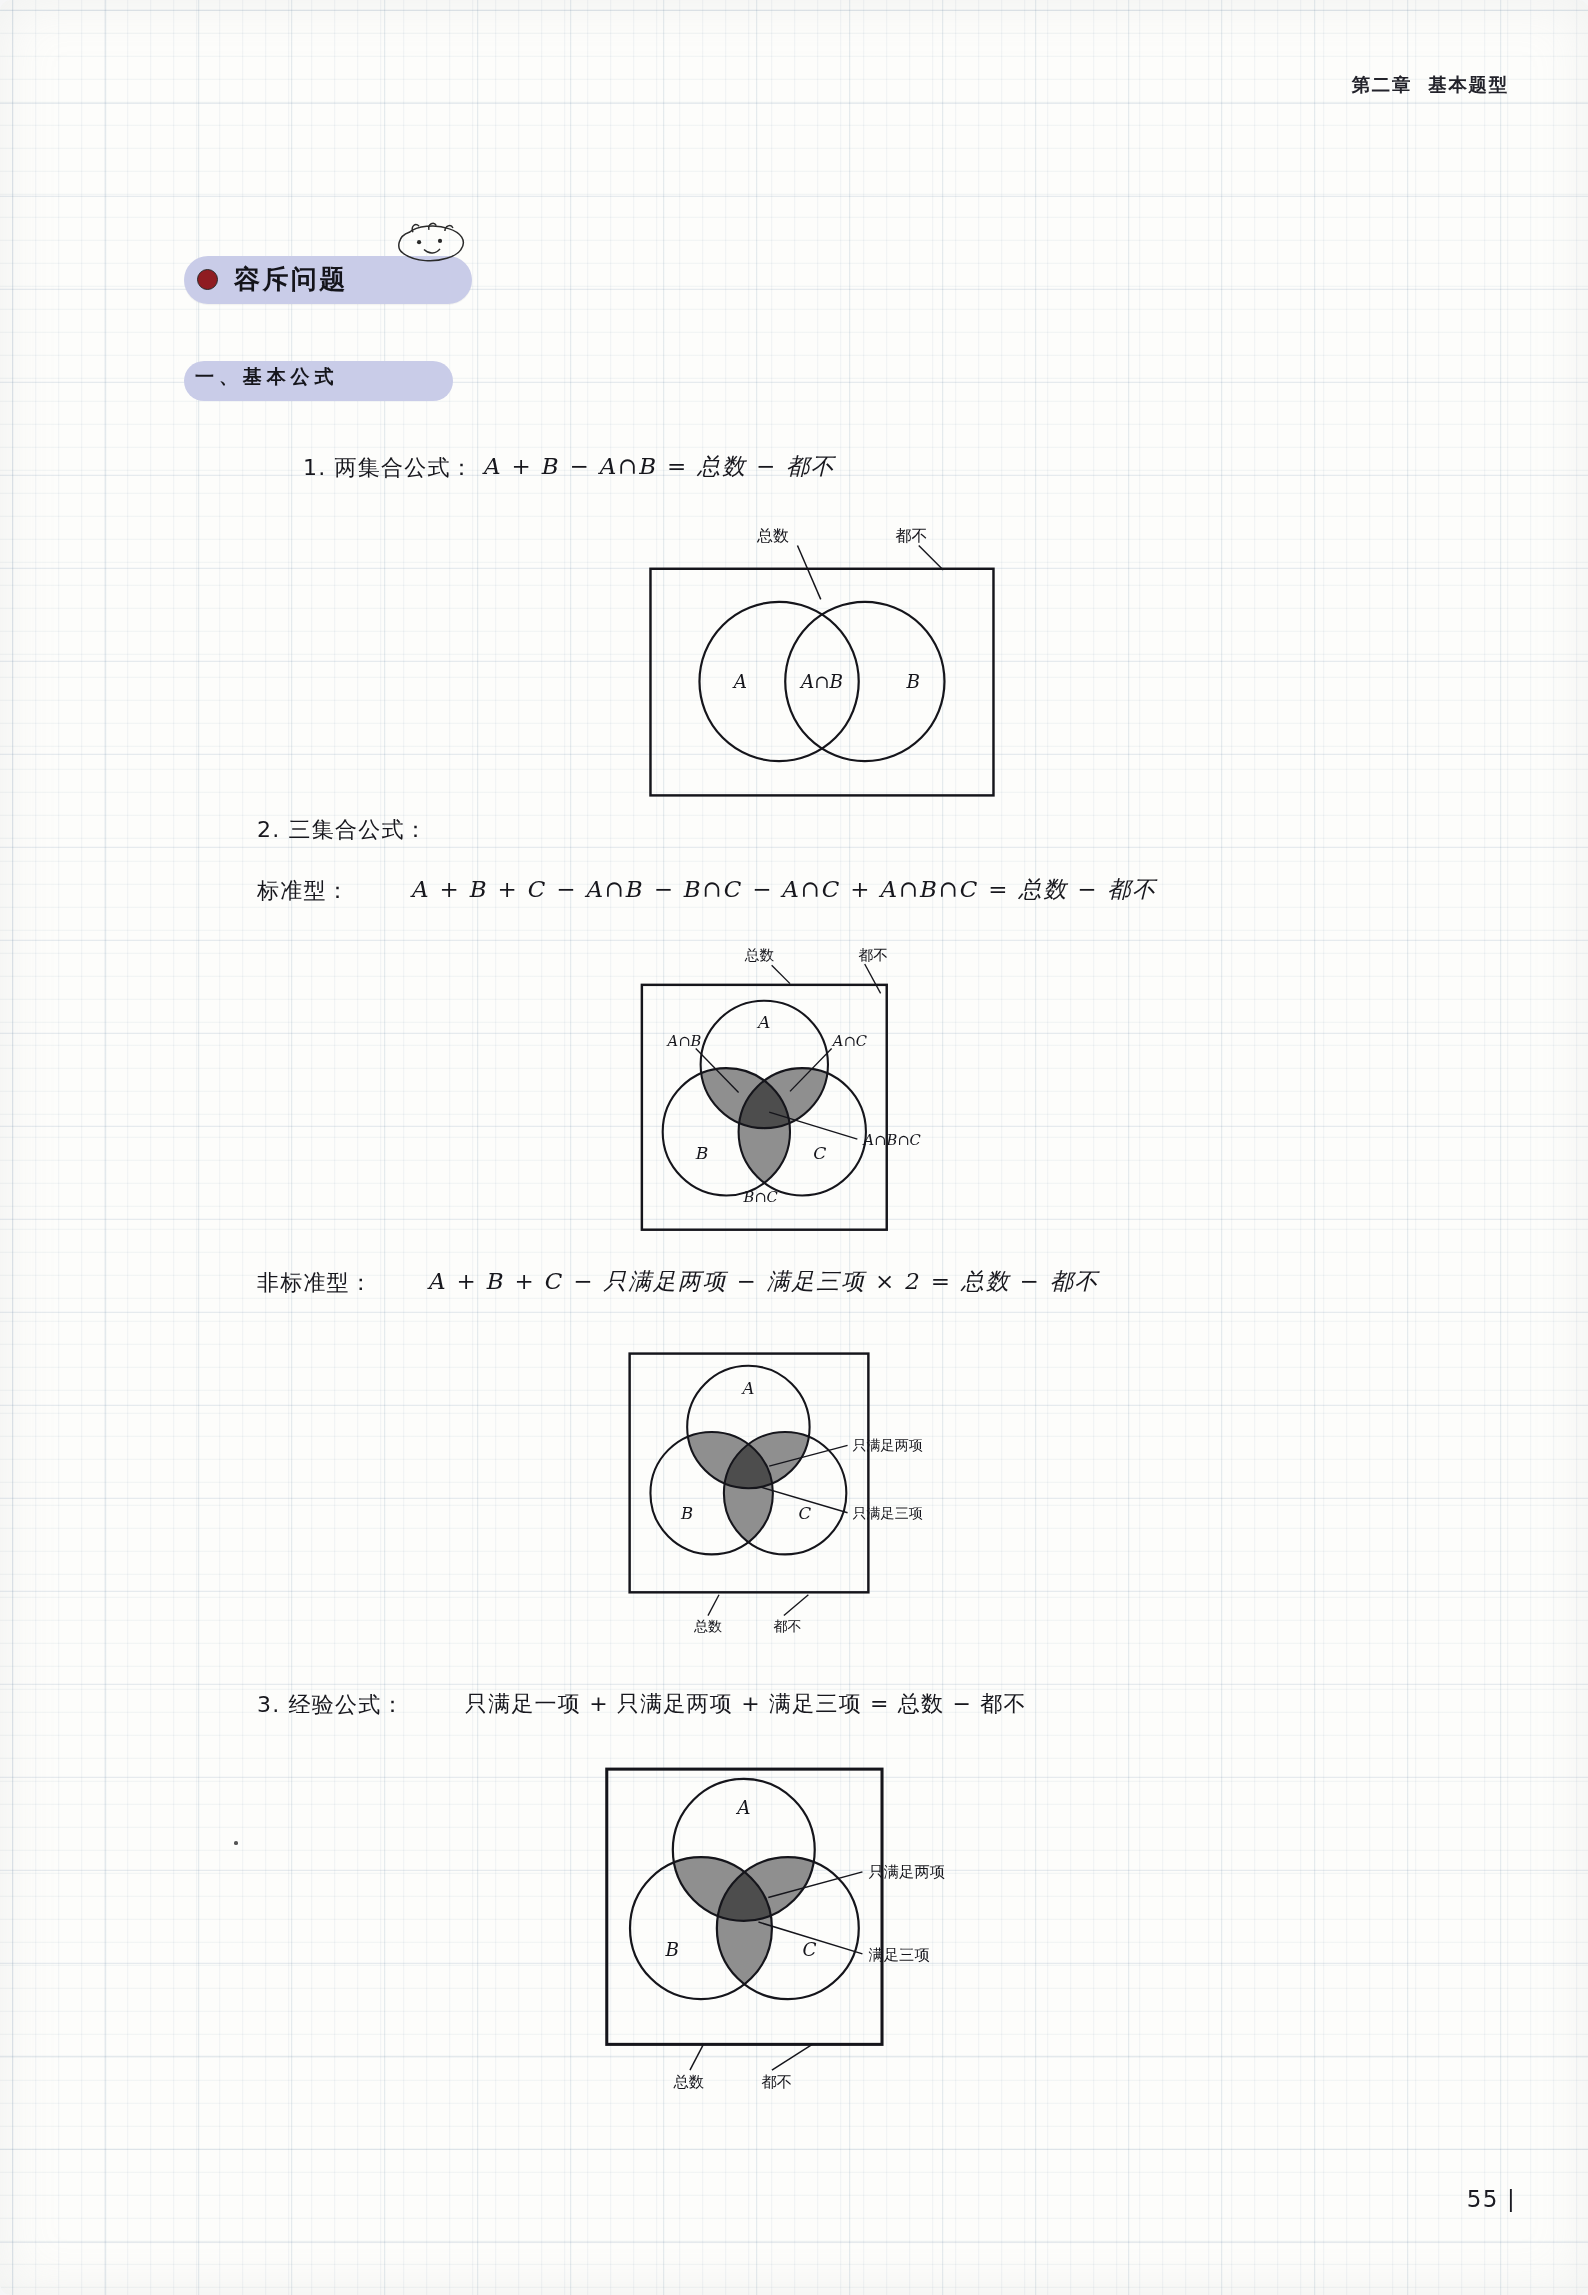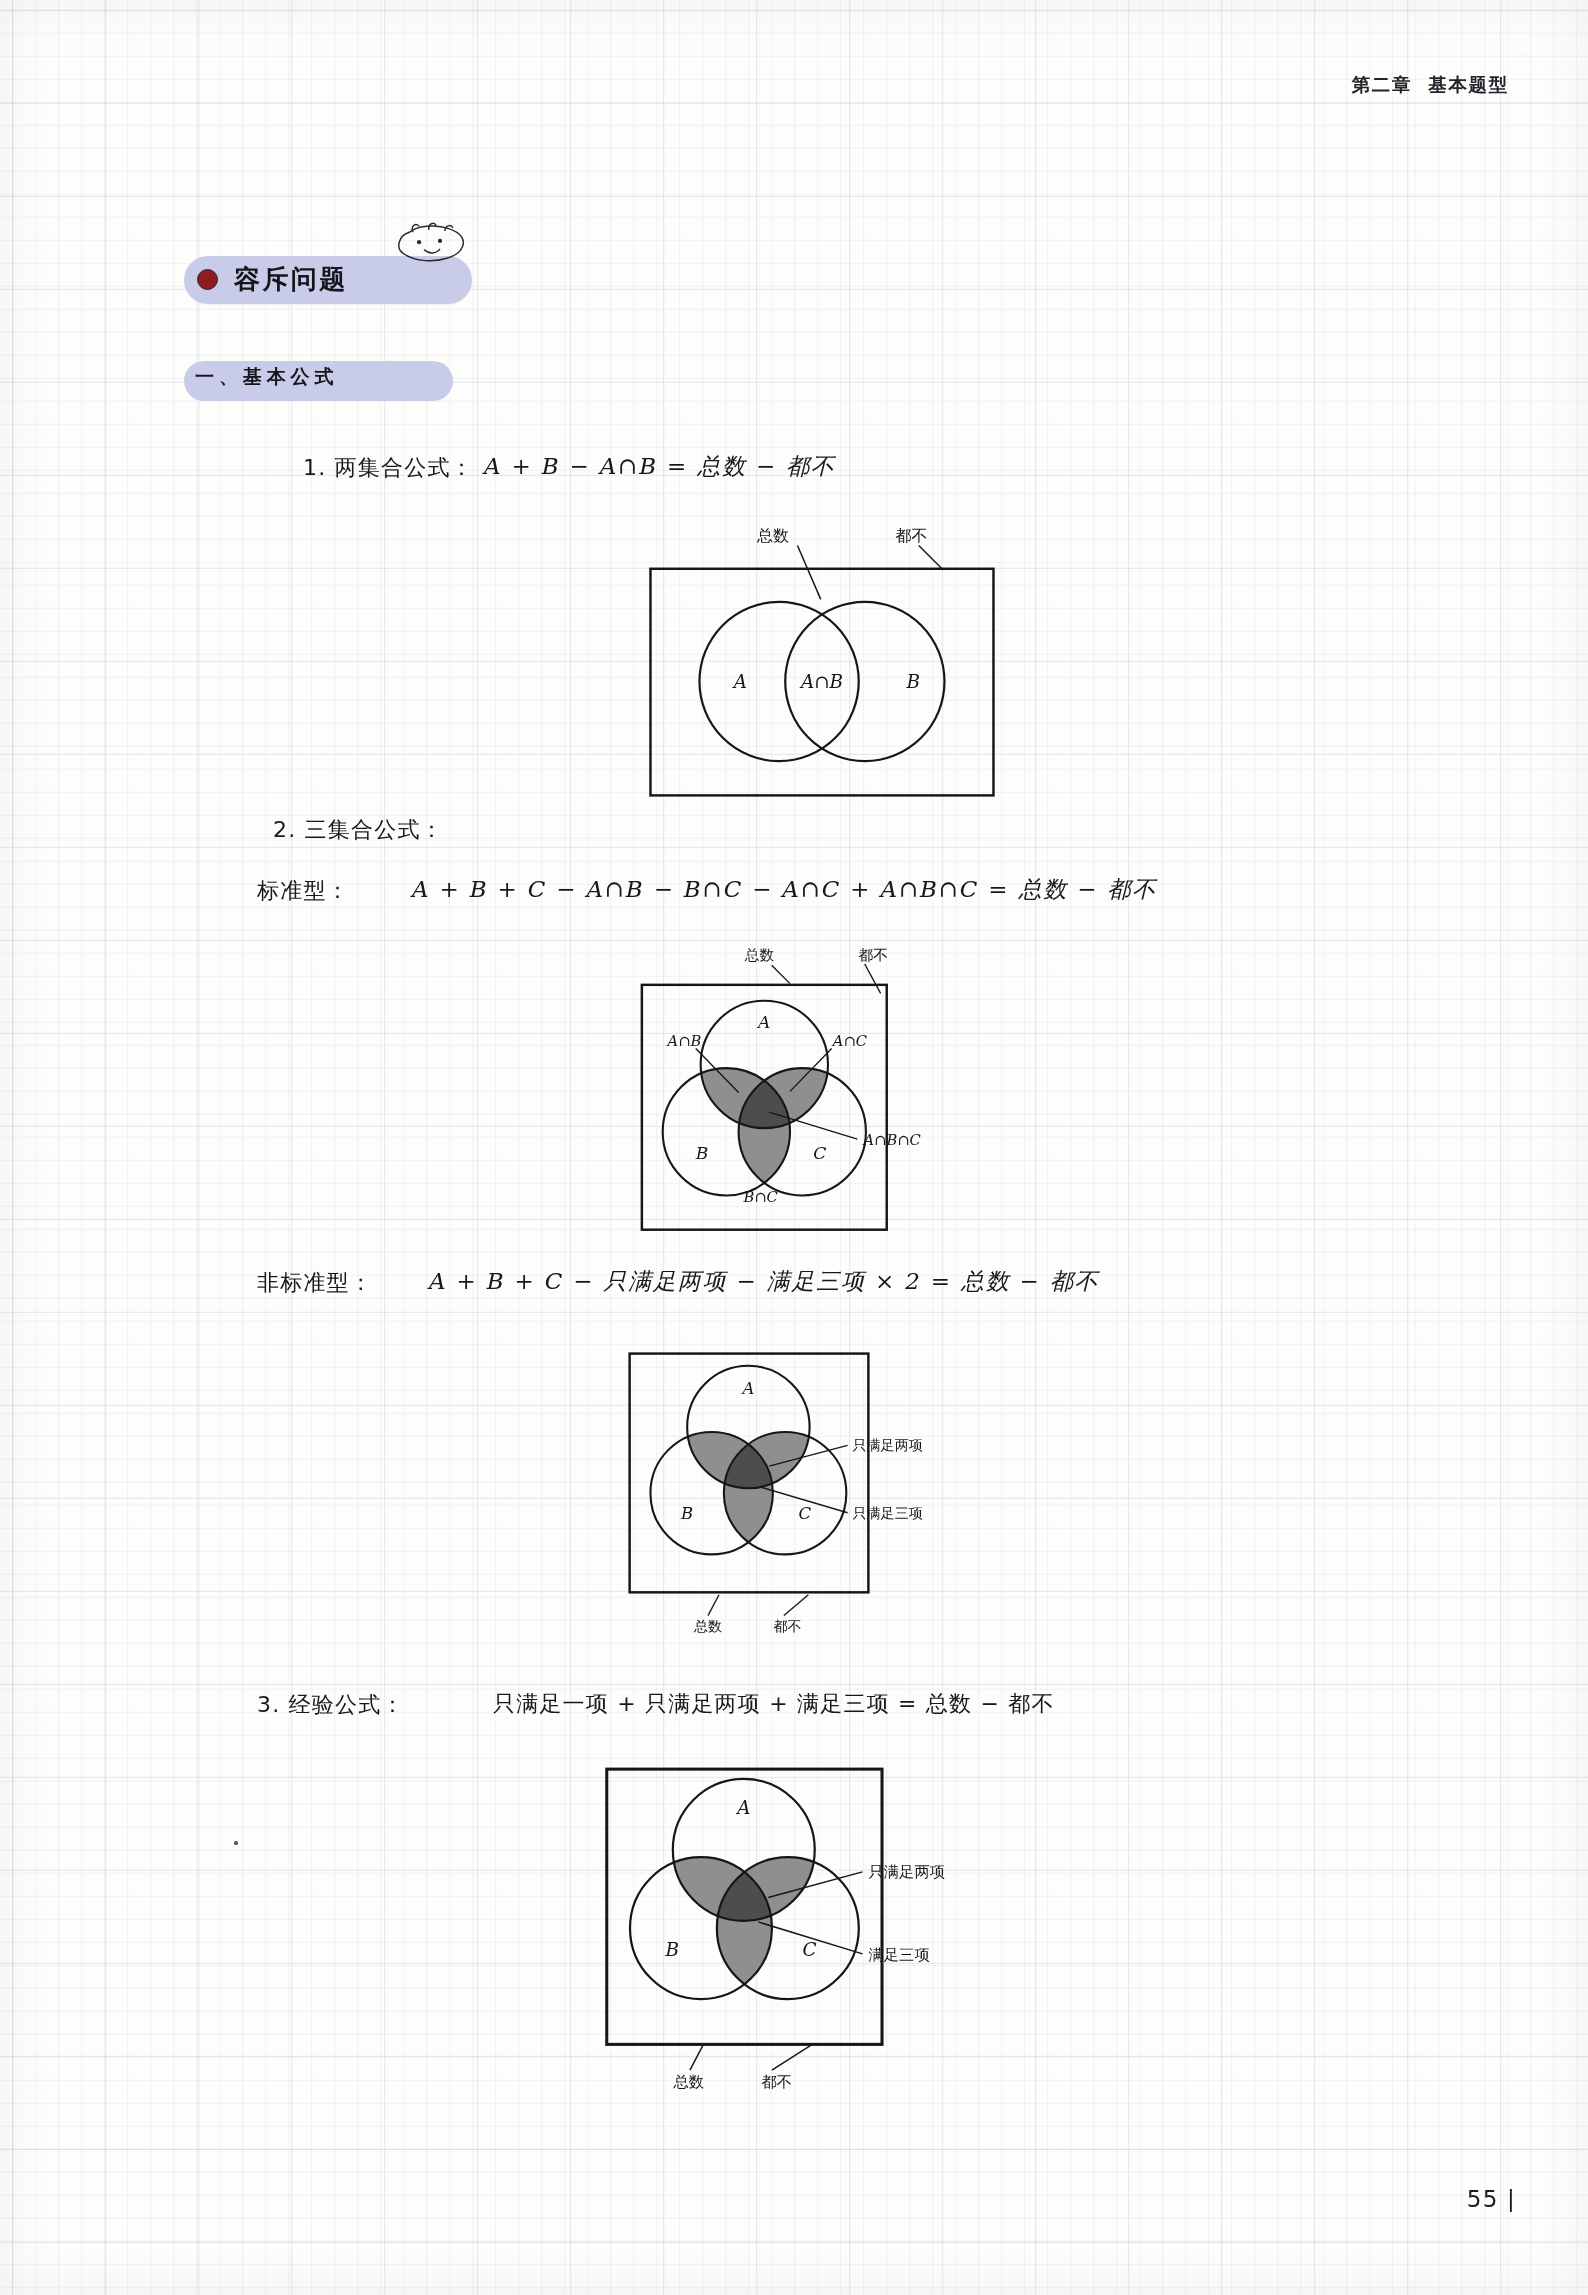--- a/index.html
+++ b/index.html
@@ -196,21 +196,21 @@
       <line x1="460" y1="40" x2="500" y2="80" stroke="#15151b" stroke-width="2.4"></line>
 
       <text x="222" y="32" font-family="DejaVu Serif, serif" font-size="26" fill="#15151b" text-anchor="middle">总数</text>
       <text x="448" y="32" font-family="DejaVu Serif, serif" font-size="26" fill="#15151b" text-anchor="middle">都不</text>
       <text x="158" y="272" font-family="DejaVu Serif, serif" font-style="italic" font-size="30" fill="#15151b">A</text>
       <text x="440" y="272" font-family="DejaVu Serif, serif" font-style="italic" font-size="30" fill="#15151b">B</text>
       <text x="302" y="272" font-family="DejaVu Serif, serif" font-style="italic" font-size="30" fill="#15151b" text-anchor="middle">A∩B</text>
     </svg>
   </div>
 
-  <div class="line l-cn" style="left:273px; top:815px;">2. 三集合公式：</div>
+  <div class="line l-cn" style="left:257px; top:815px;">2. 三集合公式：</div>
 
   <div class="line l-cn" style="left:257px; top:876px;">标准型：</div>
   <div class="line l-math" style="left:412px; top:874px;">A + B + C − A∩B − B∩C − A∩C + A∩B∩C = 总数 − 都不</div>
 
   <div class="diagram" style="left:588px; top:937px;">
     <svg width="453" height="343" viewBox="0 0 740 560">
       <rect x="88" y="78" width="400" height="400" fill="none" stroke="#15151b" stroke-width="4"></rect>
 
       <defs>
         <clipPath id="cA2">
@@ -307,21 +307,21 @@
       <text x="152" y="300" font-family="DejaVu Serif, serif" font-style="italic" font-size="27" fill="#15151b">B</text>
       <text x="344" y="300" font-family="DejaVu Serif, serif" font-style="italic" font-size="27" fill="#15151b">C</text>
       <text x="432" y="188" font-family="DejaVu Serif, serif" font-size="23" fill="#15151b">只满足两项</text>
       <text x="432" y="298" font-family="DejaVu Serif, serif" font-size="23" fill="#15151b">只满足三项</text>
       <text x="196" y="484" font-family="DejaVu Serif, serif" font-size="23" fill="#15151b" text-anchor="middle">总数</text>
       <text x="326" y="484" font-family="DejaVu Serif, serif" font-size="23" fill="#15151b" text-anchor="middle">都不</text>
     </svg>
   </div>
 
   <div class="line l-cn" style="left:257px; top:1690px;">3. 经验公式：</div>
-  <div class="line l-cn" style="left:465px; top:1689px;margin-left:28px;">只满足一项 + 只满足两项 + 满足三项 = 总数 − 都不</div>
+  <div class="line l-cn" style="left:465px; top:1689px;">只满足一项 + 只满足两项 + 满足三项 = 总数 − 都不</div>
 
   <div class="tiny-dot"></div>
 
   <div class="diagram" style="left:570px; top:1752px;">
     <svg width="465" height="367" viewBox="0 0 760 600">
       <rect x="60" y="28" width="450" height="450" fill="none" stroke="#15151b" stroke-width="5"></rect>
       <defs>
         <clipPath id="cA4">
             <circle cx="284" cy="160" r="116"></circle>
           </clipPath>

